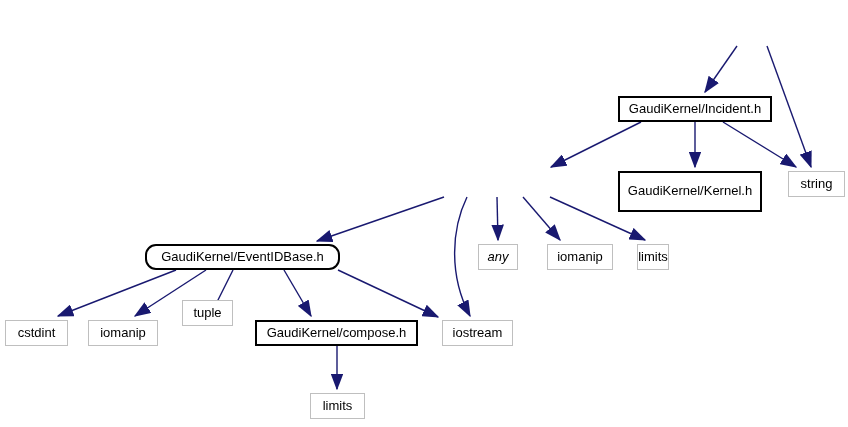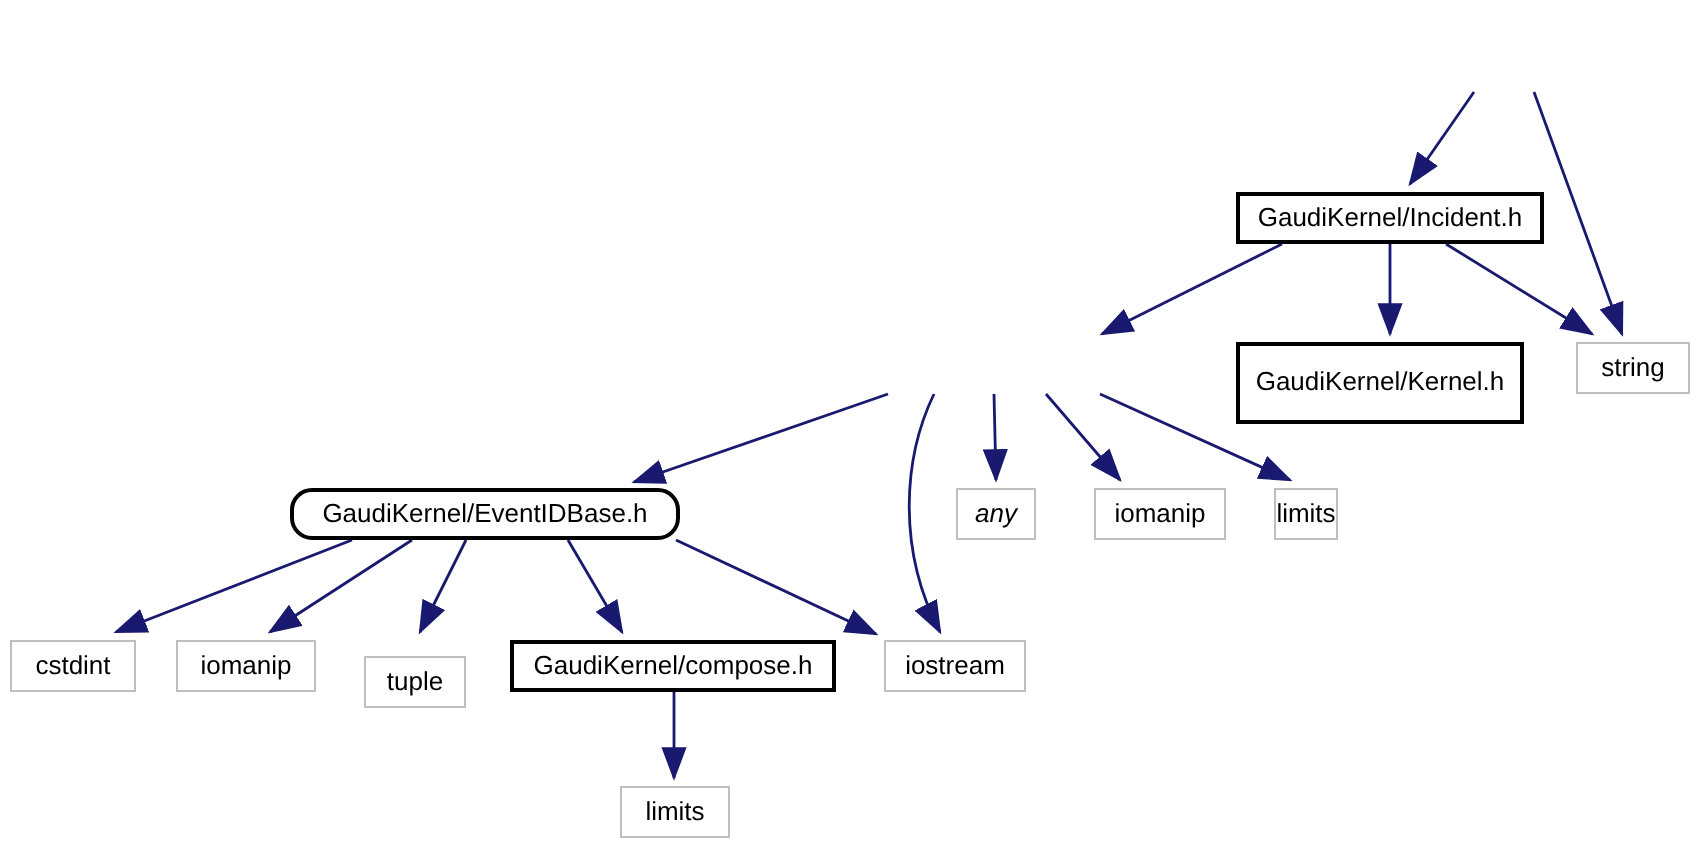--- a/index.html
+++ b/index.html
@@ -96,21 +96,21 @@
     </div>
     <div class="graph-node leaf" style="left: 637px; top: 244px; width: 32px; height: 26px;">
       <span>limits</span>
     </div>
     <div class="graph-node leaf" style="left: 5px; top: 320px; width: 63px; height: 26px; justify-content: center;">
       <span>cstdint</span>
     </div>
     <div class="graph-node leaf" style="left: 88px; top: 320px; width: 70px; height: 26px;">
       <span>iomanip</span>
     </div>
-    <div class="graph-node leaf" style="left: 182px; top: 328px; width: 51px; height: 26px;">
+    <div class="graph-node leaf" style="left: 182px; top: 300px; width: 51px; height: 26px;">
       <span>tuple</span>
     </div>
     <div class="graph-node linked" style="left: 255px; top: 320px; width: 163px; height: 26px;">
       <span>GaudiKernel/compose.h</span>
     </div>
     <div class="graph-node leaf" style="left: 442px; top: 320px; width: 71px; height: 26px;">
       <span>iostream</span>
     </div>
     <div class="graph-node leaf" style="left: 310px; top: 393px; width: 55px; height: 26px;">
       <span>limits</span>

